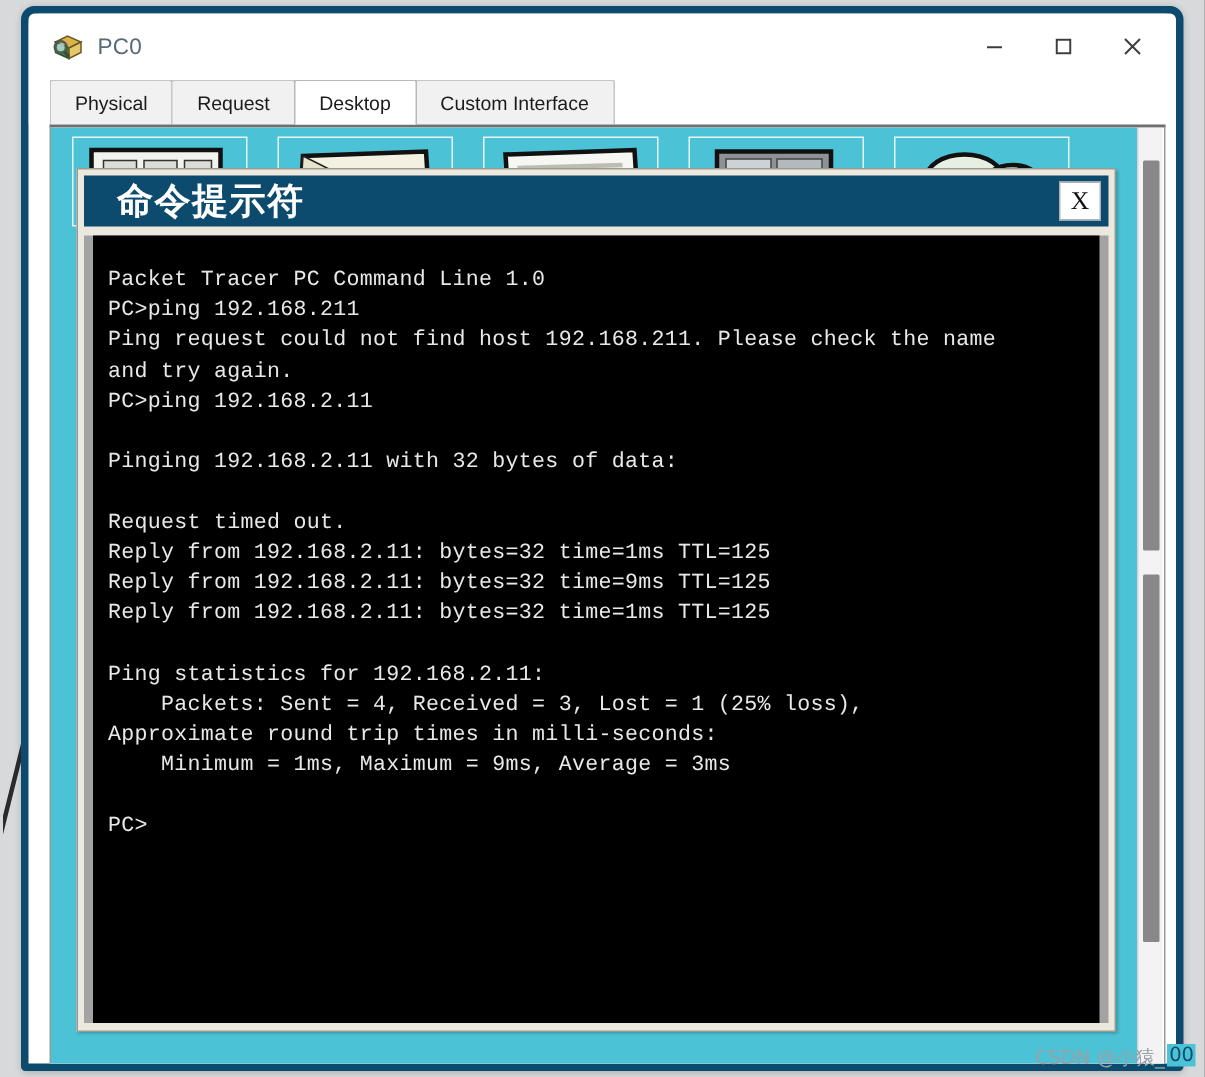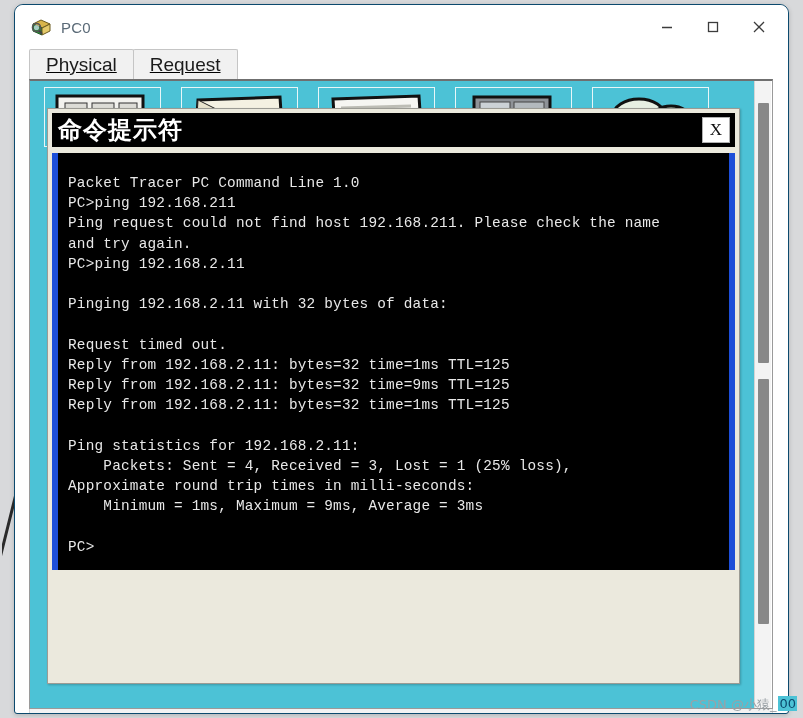--- a/index.html
+++ b/index.html
@@ -35,25 +35,24 @@
     transform: rotate(14deg);
     border-radius: 2px;
   }
 
   
   .window {
     position: absolute;
     left: 14px; top: 4px;
     width: 775px; height: 710px;
     background: #ffffff;
-    border: 1px solid #0c4a6e;
+    border: 5px solid #0c4a6e;
     border-radius: 9px 9px 3px 3px;
     box-shadow: 0 1px 5px rgba(0,0,0,.18);
     overflow: hidden;
-    text-decoration: underline;
   }
 
   
   .titlebar {
     position: relative;
     height: 44px;
     background: #ffffff;
     border-radius: 8px 8px 0 0;
   }
   .title-left {
@@ -87,21 +86,21 @@
     padding-left: 14px;
     display: flex;
     align-items: flex-end;
     border-bottom: none;
   }
   .tab {
     position: relative;
     height: 30px;
     padding: 0 16px;
     display: flex; align-items: center;
-    font-size: 19px;
+    font-size: 13px;
     color: #1b1b1b;
     background: #f1f1f1;
     border: 1px solid #c5c5c5;
     border-bottom: none;
     border-radius: 2px 2px 0 0;
     margin-right: -1px;
   }
   .tab.active {
     background: #ffffff;
     border-color: #b9b9b9;
@@ -145,23 +144,23 @@
     left: 17px; top: 27px;
     width: 693px; height: 576px;
     background: #ebe9dd;
     border: 1px solid #9b9b94;
     box-shadow: 1px 1px 2px rgba(0,0,0,.22);
     padding: 4px;
   }
   .cmd-titlebar {
     position: relative;
     height: 34px;
-    background: #000000;
+    background: #0c4a6e;
     display: flex; align-items: center;
-    padding-left: 6px;
+    padding-left: 22px;
   }
   .cmd-title {
     color: #ffffff;
     font-size: 24px;
     line-height: 1;
     font-family: "DejaVu Sans", "Liberation Sans", sans-serif;
     font-weight: 700;
     letter-spacing: 1px;
   }
   .cmd-close {
@@ -170,22 +169,22 @@
     width: 28px; height: 26px;
     background: #ffffff;
     border: 1px solid #b0b0b0;
     display: flex; align-items: center; justify-content: center;
     font-family: "Liberation Serif", serif;
     font-size: 17px;
     color: #111;
   }
   .term-outer {
     margin-top: 6px;
-    height: 417px;
-    background: #1d4ed8;
+    height: 525px;
+    background: #a3a3a3;
     padding: 0 6px 0 6px;
   }
   .terminal {
     height: 100%;
     background: #000000;
     color: #e8e8e8;
     font-family: "Liberation Mono", "DejaVu Sans Mono", monospace;
     font-size: 14.4px;
     line-height: 20.2px;
     padding: 20px 8px 8px 10px;
@@ -278,20 +277,22 @@
               <line x1="4" y1="4" x2="14" y2="14" stroke="#3c3c3c" stroke-width="1.3"></line>
               <line x1="14" y1="4" x2="4" y2="14" stroke="#3c3c3c" stroke-width="1.3"></line>
             </svg>
         </div>
       </div>
     </div>
 
     <div class="tabstrip">
       <div class="tab">Physical</div>
       <div class="tab">Request</div>
+      <div class="tab active">Desktop</div>
+      <div class="tab">Custom Interface</div>
     </div>
 
     <div class="canvas-wrap">
       <div class="desktop">
 
         <div class="icon-row">
           <div class="desk-icon">
             <svg width="100" height="46" viewBox="0 0 100 46">
               <rect x="4" y="2" width="86" height="40" fill="#f2f2ee" stroke="#111" stroke-width="3"></rect>
               <rect x="12" y="9" width="22" height="26" fill="#dcdcd6" stroke="#333"></rect>

